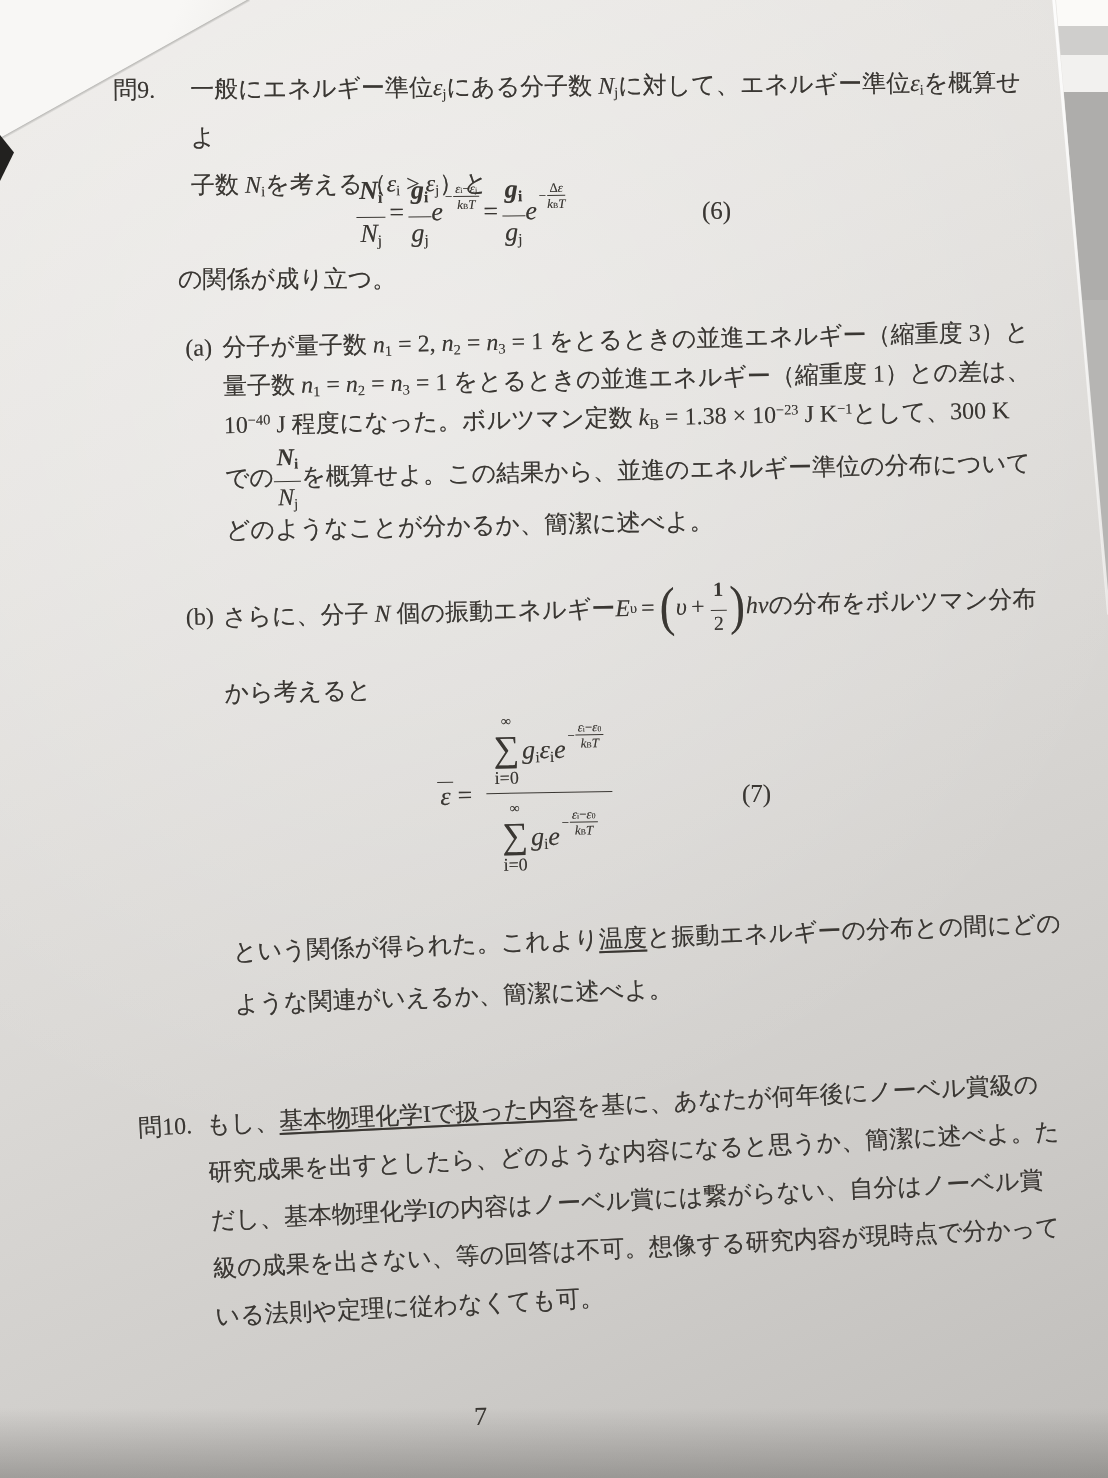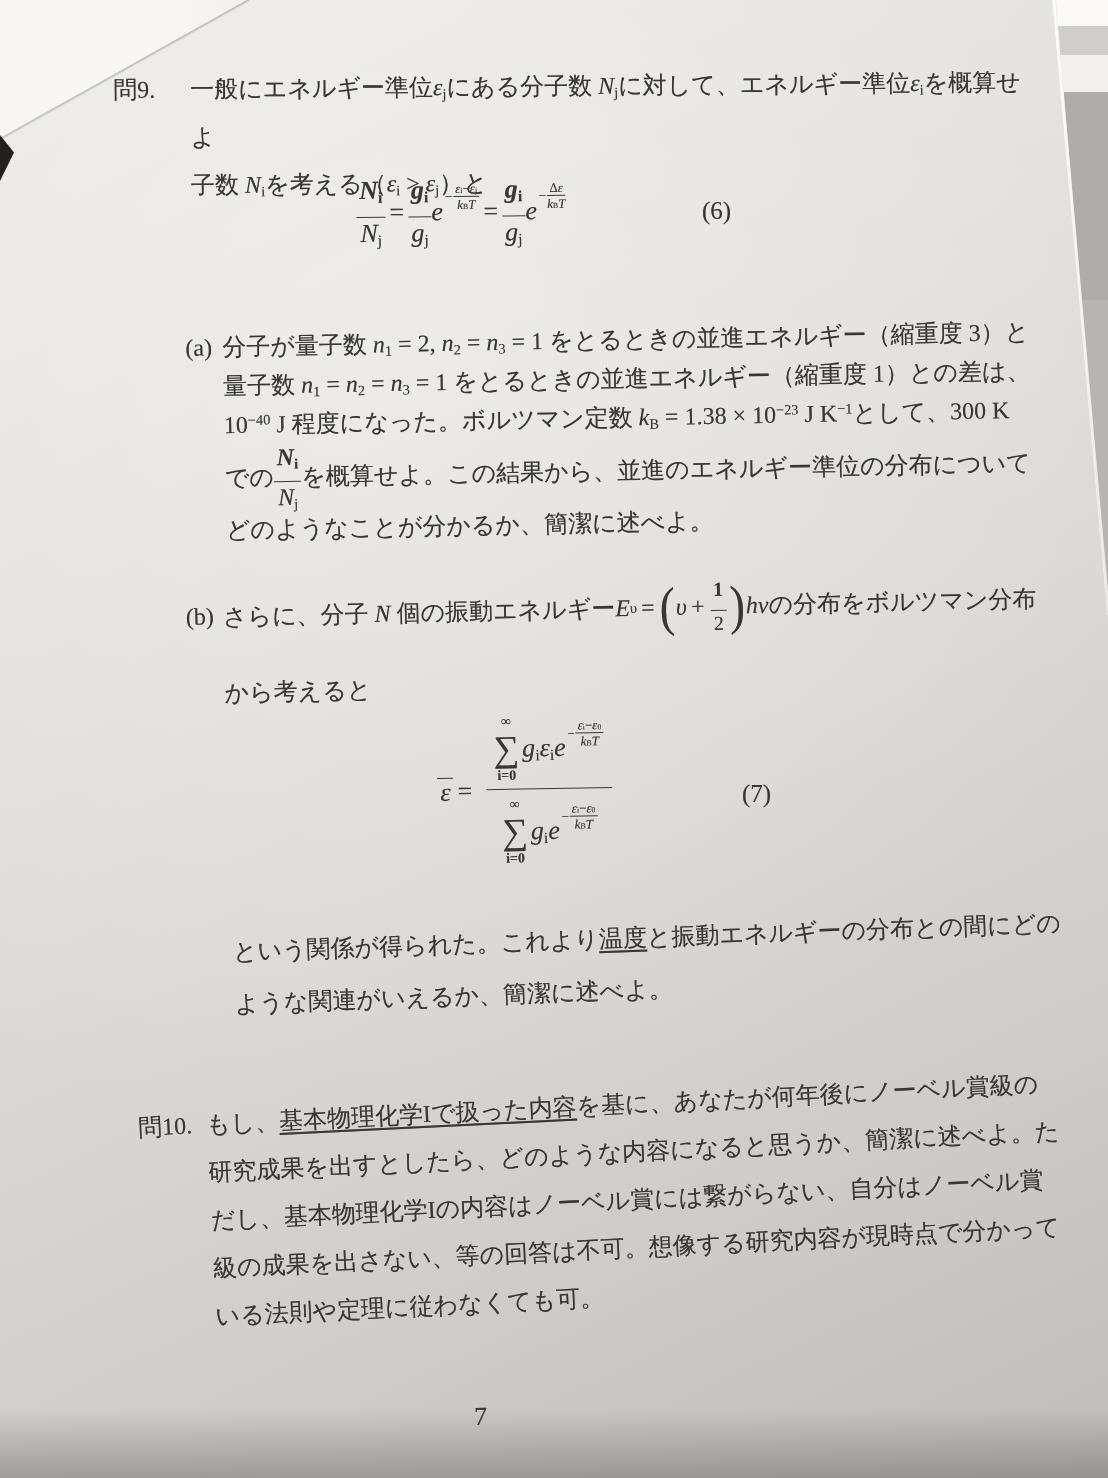--- a/index.html
+++ b/index.html
@@ -47,21 +47,21 @@
   
   .exp{display:inline-flex;align-items:center;font-size:13px;line-height:1;
        transform:translateY(-15px);margin-left:2px;}
   .sfrac{display:inline-flex;flex-direction:column;align-items:center;margin-left:1px;}
   .sfrac>.fn{border-bottom:1px solid #3a3733;padding:0 2px 1px;display:inline-flex;align-items:baseline;}
   .sfrac>.fd{padding-top:1px;display:inline-flex;align-items:baseline;}
   
   .sum{display:inline-flex;flex-direction:column;align-items:center;line-height:1;margin-right:3px;}
   .sum .top{font-size:14px;}
   .sum .sig{font-size:36px;padding:2px 0;}
-  .sum .bot{font-size:14px;font-weight:bold;}
+  .sum .bot{font-size:18px;}
   .bigfrac{display:inline-flex;flex-direction:column;align-items:center;margin-left:10px;}
   .bigfrac .bf-num{display:flex;align-items:center;padding:0 8px 6px;}
   .bigfrac .bf-bar{border-top:1.8px solid #3a3733;align-self:stretch;height:0;}
   .bigfrac .bf-den{display:flex;align-items:center;padding:8px 8px 0;}
   .overbar{display:inline-block;border-top:1.7px solid #3a3733;padding:1px 3px 0;line-height:1;}
   .bigp{display:inline-block;font-size:46px;font-weight:300;line-height:.9;
         transform:scaleY(1.18);margin:0 1px;}
 
   
   .q9-intro{left:113px;top:66px;width:930px;transform:rotate(-0.5deg);transform-origin:0 0;line-height:48px;}
@@ -150,20 +150,21 @@
           <span class="fd">
             <span class="m">k</span>
             <sub>B</sub>
             <span class="m">T</span>
           </span>
         </span>
     </span>
   </div>
   <div class="t-block eq6-label">(6)</div>
 
+  <div class="t-block cjk closing">の関係が成り立つ。</div>
 
   <div class="t-block cjk part-a">
     <div class="qrow">
       <div class="qlabel">(a)</div>
       <div class="qtext">
         <div class="line"><span>分子が量子数 </span><span class="m">n</span><sub>1</sub><span> = 2, </span><span class="m">n</span><sub>2</sub><span> = </span><span class="m">n</span><sub>3</sub><span> = 1 をとるときの並進エネルギー（縮重度 3）と</span></div>
         <div class="line"><span>量子数 </span><span class="m">n</span><sub>1</sub><span> = </span><span class="m">n</span><sub>2</sub><span> = </span><span class="m">n</span><sub>3</sub><span> = 1 をとるときの並進エネルギー（縮重度 1）との差は、</span></div>
         <div class="line"><span>10</span><sup>−40</sup><span> J 程度になった。ボルツマン定数 </span><span class="m">k</span><sub>B</sub><span> = 1.38 × 10</span><sup>−23</sup><span> J K</span><sup>−1</sup><span>として、300 K</span></div>
         <div class="line aline4">
           <span><span>での</span></span>

